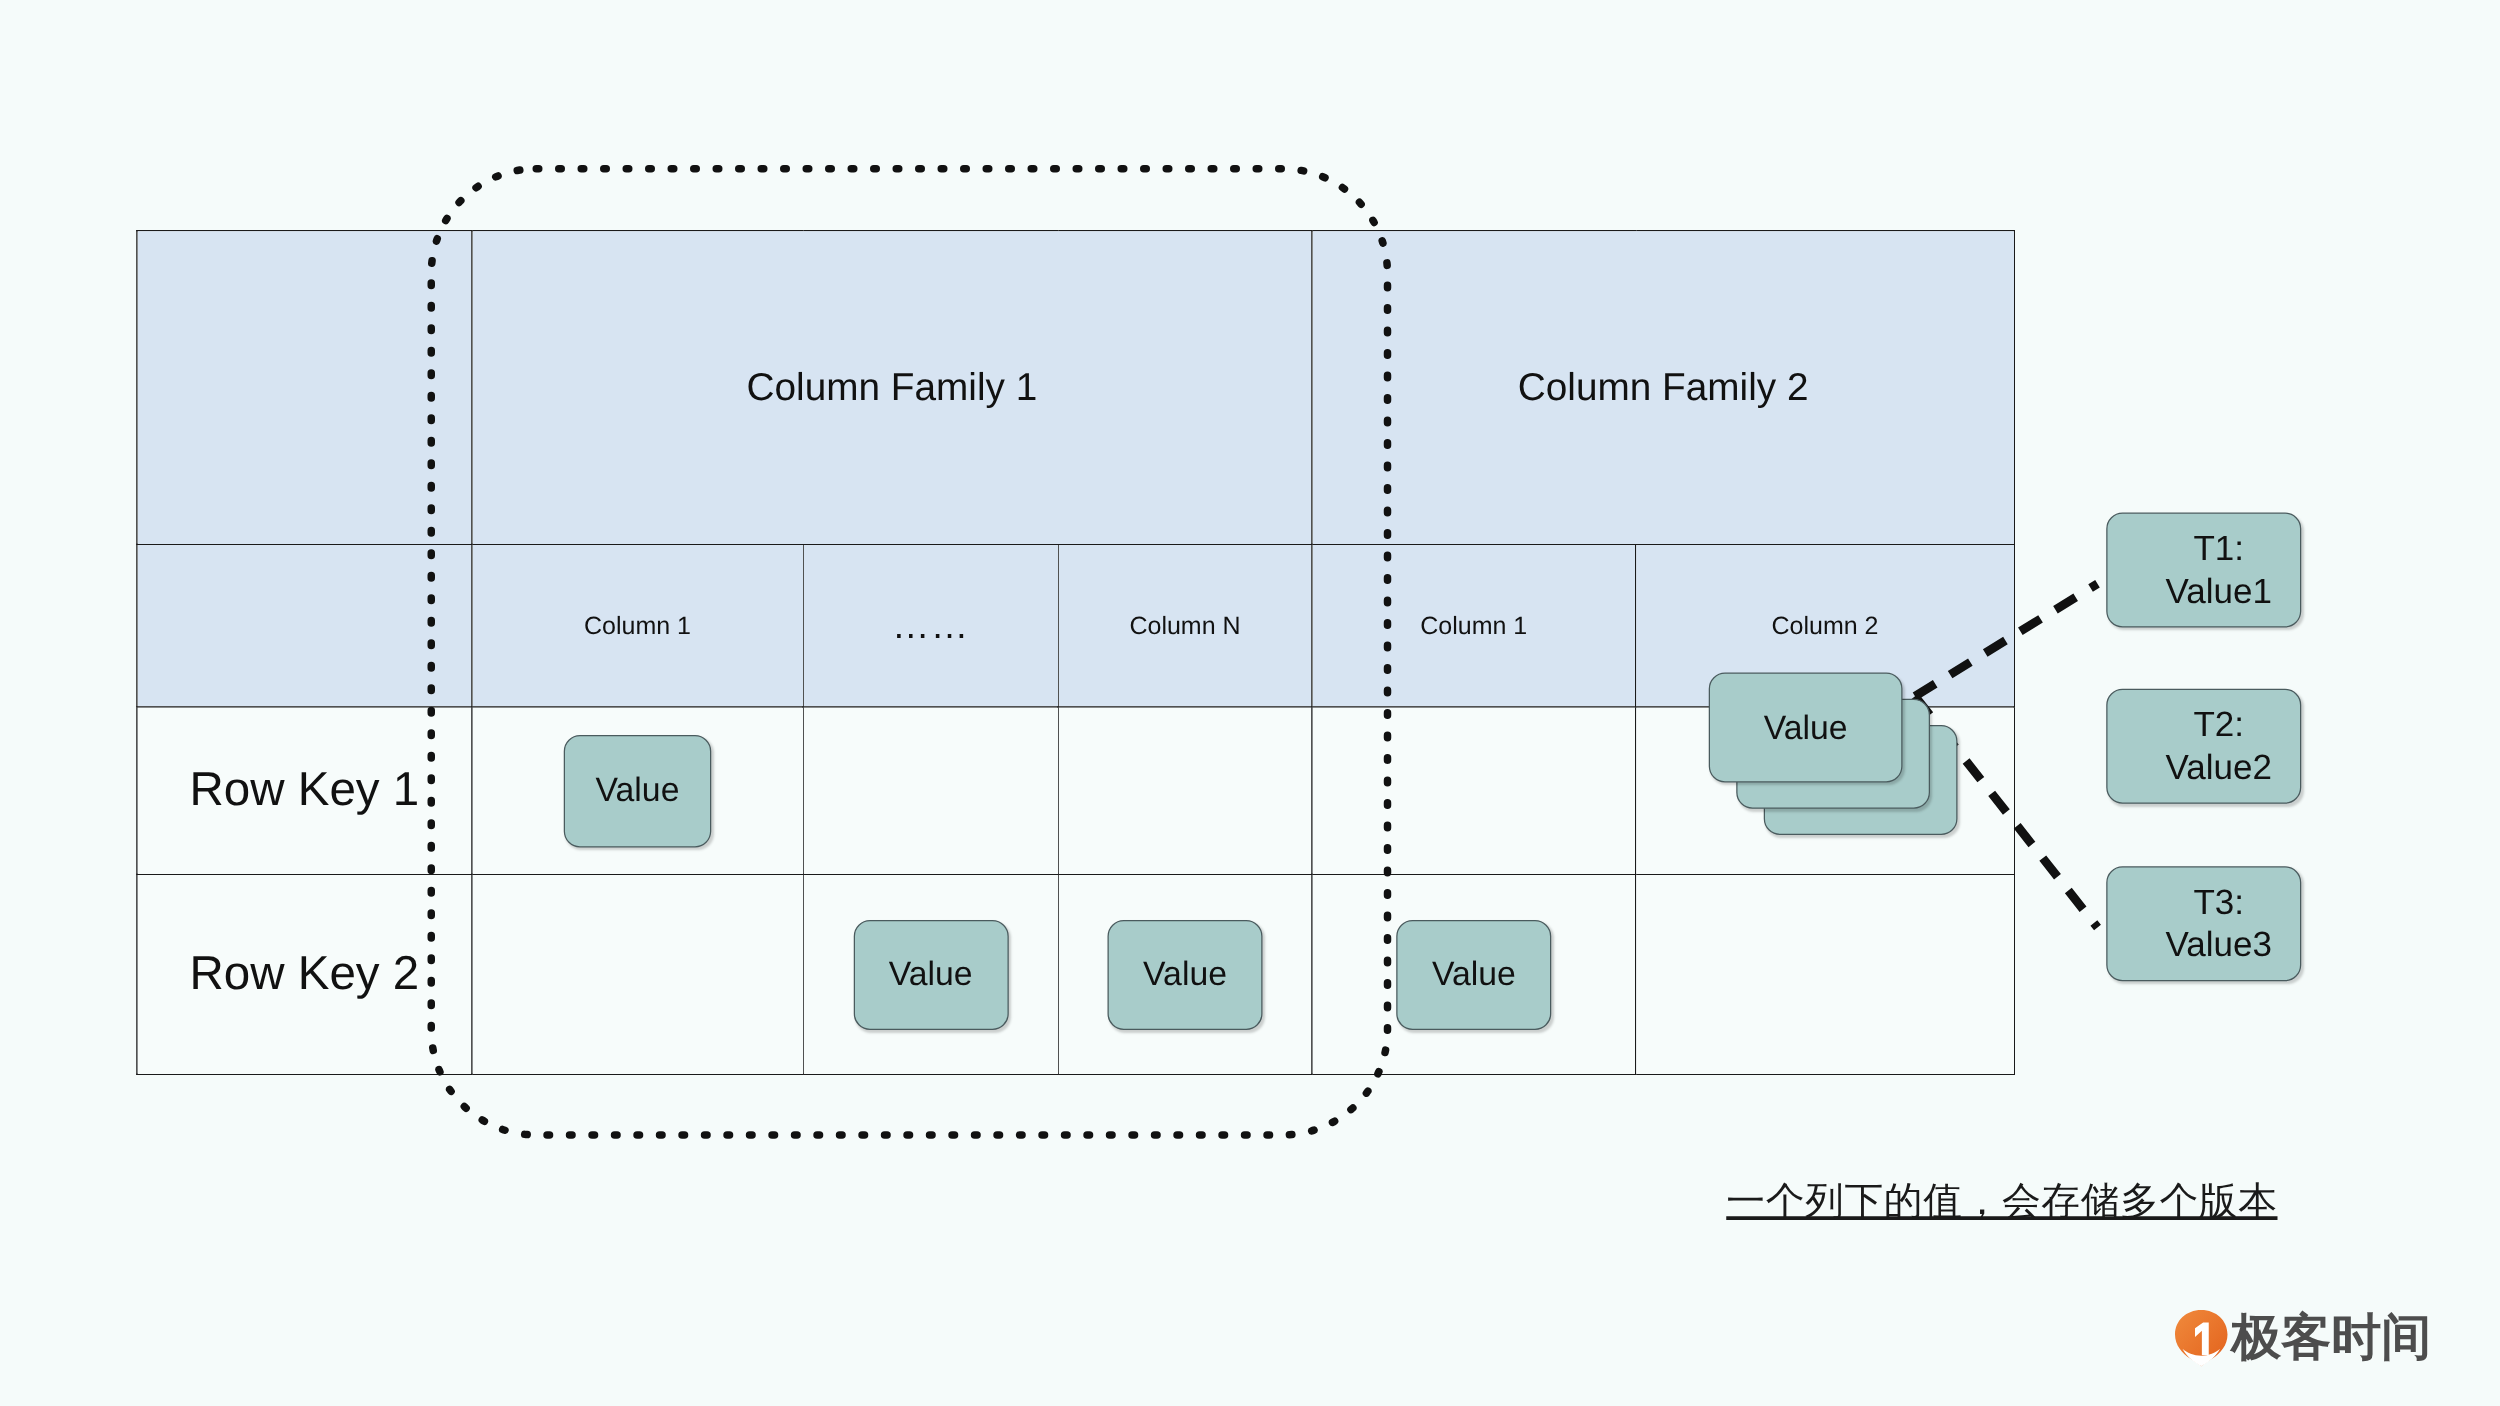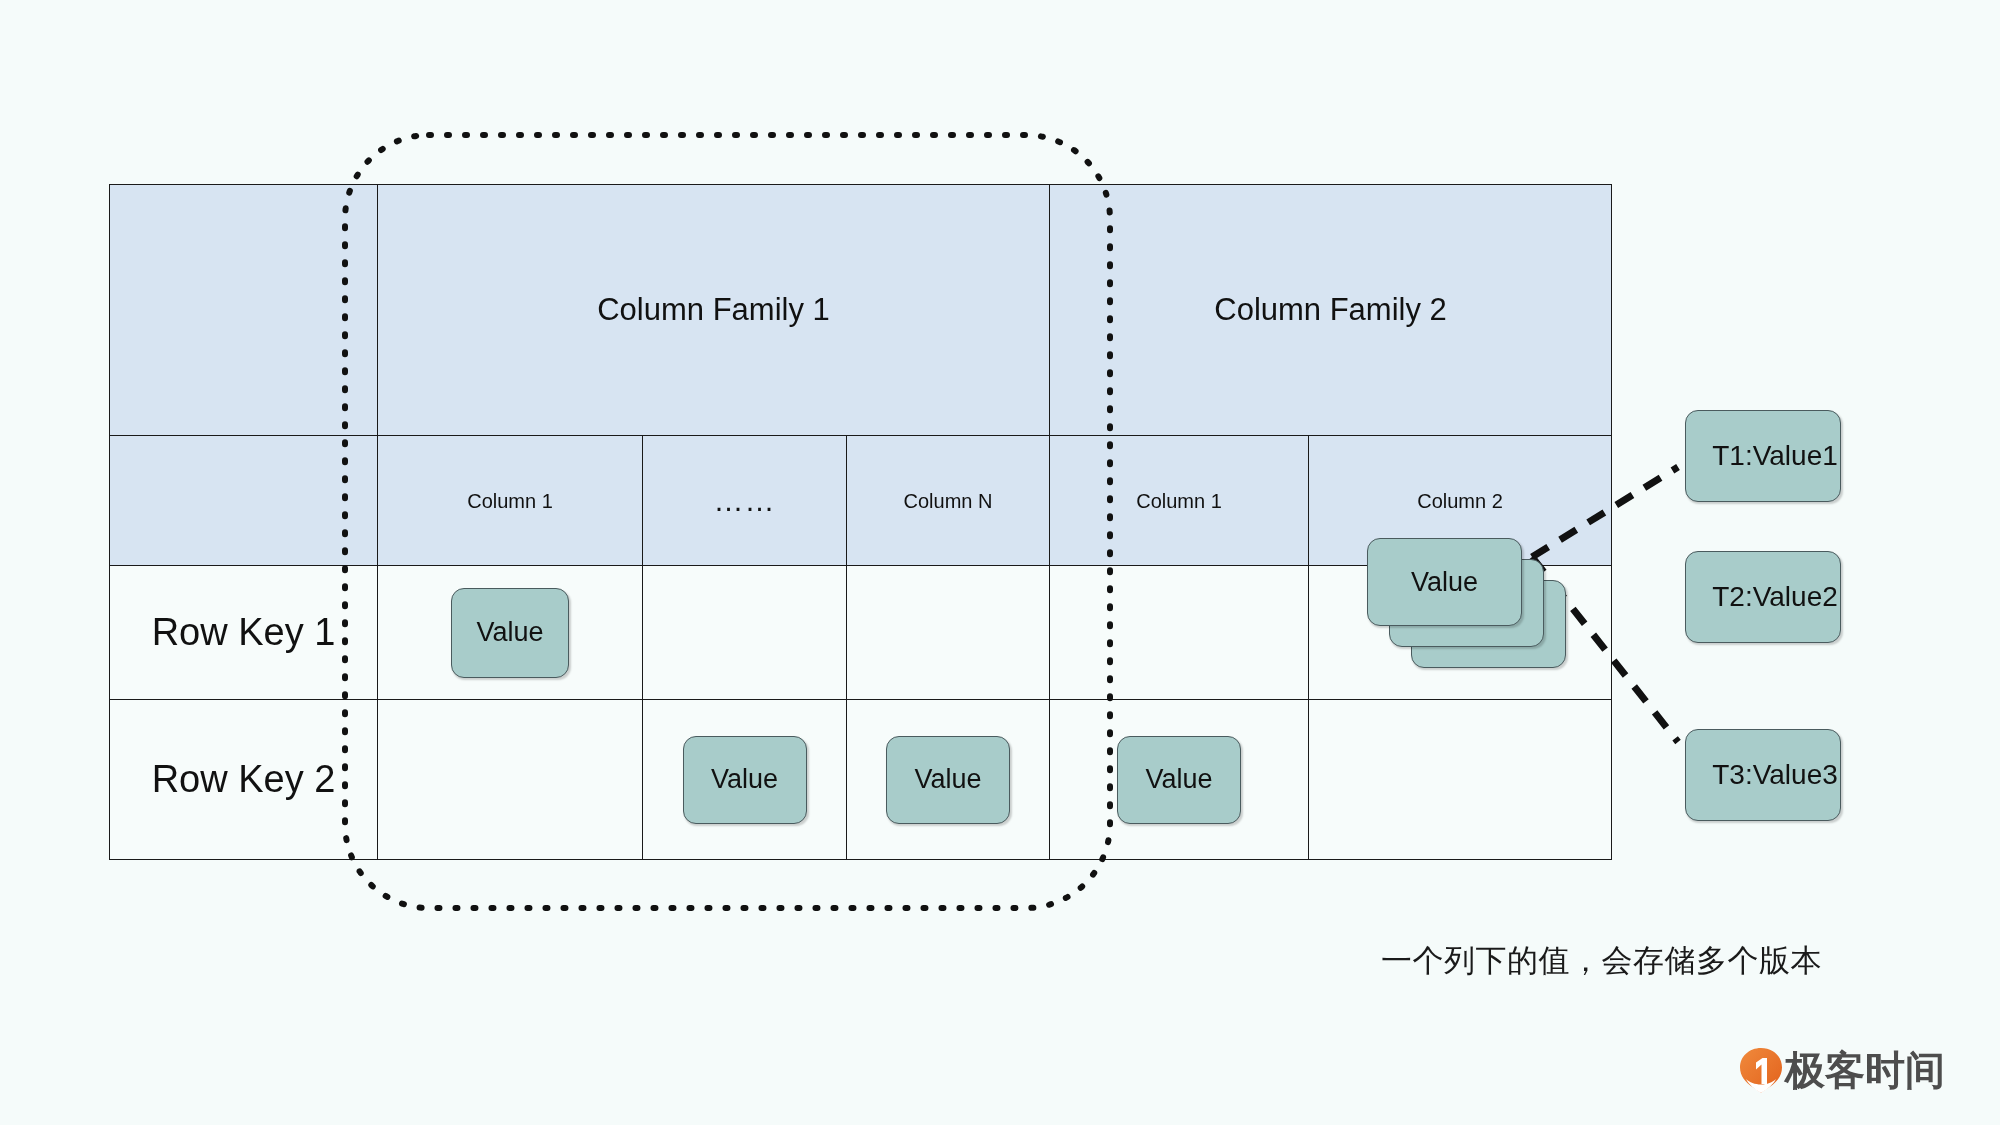--- a/index.html
+++ b/index.html
@@ -108,20 +108,21 @@
   
   .tbox {
     position: absolute;
     box-sizing: border-box;
     width: 156px;
     height: 92px;
     background: #a8ccca;
     border: 1.6px solid #4a5b5e;
     border-radius: 13px;
     display: flex;
+    flex-direction: column;
     align-items: center;
     justify-content: center;
     font-size: 28px;
     color: #111;
     line-height: 1.22;
     box-shadow: 1.5px 2px 2px rgba(0,0,0,0.18);
     z-index: 6;
     padding-left: 24px;
   }
 
@@ -256,26 +257,26 @@
   </div>
 
   <div class="tbox" style="left:1685px; top:410px;">
     <span>T1:</span>
     <span>Value1</span>
   </div>
   <div class="tbox" style="left:1685px; top:551px;">
     <span>T2:</span>
     <span>Value2</span>
   </div>
-  <div class="tbox" style="left:1685px; top:693px;margin-top:36px;">
+  <div class="tbox" style="left:1685px; top:693px;">
     <span>T3:</span>
     <span>Value3</span>
   </div>
 
-  <div class="caption" style="left:1381px; top:940px;">一个列下的值，会存储多个版本</div>
+  <div class="caption" style="left:1381px; top:940px;text-decoration:underline;">一个列下的值，会存储多个版本</div>
 
   <div class="logo">
     <svg class="logo-mark" viewBox="0 0 48 48">
       <defs>
         <linearGradient id="gb" x1="0" y1="0" x2="1" y2="1">
           <stop offset="0%" stop-color="#f08a3c"></stop>
           <stop offset="100%" stop-color="#e2611c"></stop>
         </linearGradient>
       </defs>
       <path d="M24 2 C12 2 3 10.5 3 21.5 C3 30 8.5 36.5 15.5 41 C19 43.2 22 45.2 24 47 C26 45.2 29 43.2 32.5 41 C39.5 36.5 45 30 45 21.5 C45 10.5 36 2 24 2 Z" fill="url(#gb)"></path>

